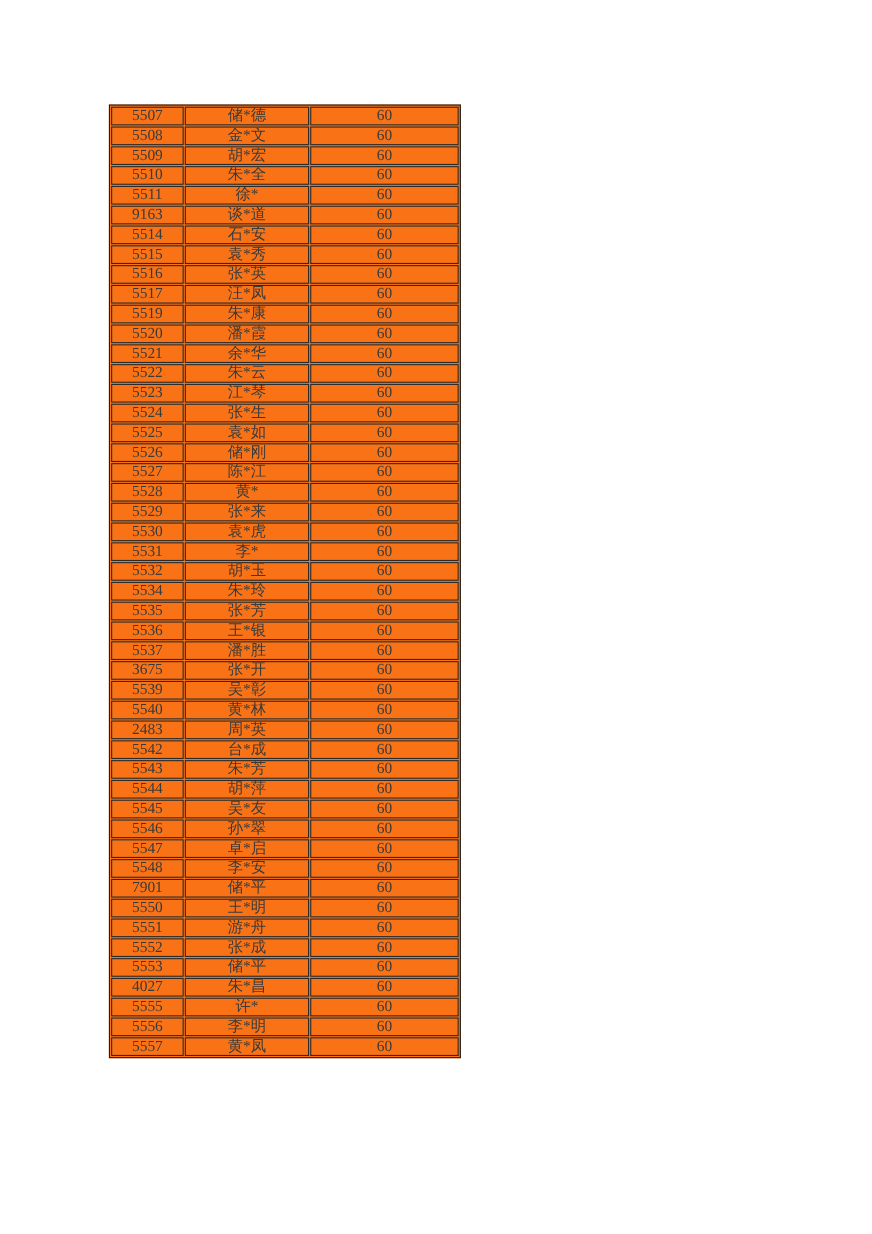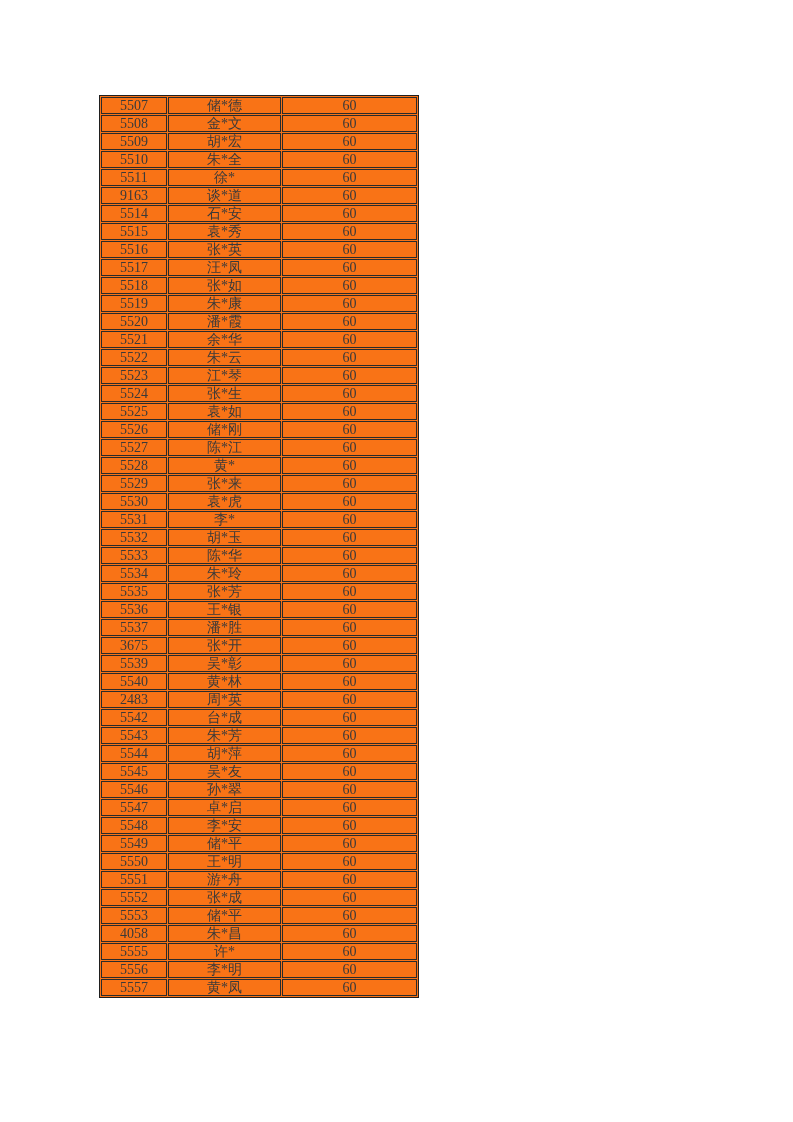--- a/index.html
+++ b/index.html
@@ -97,25 +97,20 @@
     <td>5516</td>
     <td>张*英</td>
     <td>60</td>
   </tr>
       <tr>
     <td>5517</td>
     <td>汪*凤</td>
     <td>60</td>
   </tr>
       <tr>
-    <td>5518</td>
-    <td>张*如</td>
-    <td>60</td>
-  </tr>
-      <tr>
     <td>5519</td>
     <td>朱*康</td>
     <td>60</td>
   </tr>
       <tr>
     <td>5520</td>
     <td>潘*霞</td>
     <td>60</td>
   </tr>
       <tr>
@@ -172,25 +167,20 @@
     <td>5531</td>
     <td>李*</td>
     <td>60</td>
   </tr>
       <tr>
     <td>5532</td>
     <td>胡*玉</td>
     <td>60</td>
   </tr>
       <tr>
-    <td>5533</td>
-    <td>陈*华</td>
-    <td>60</td>
-  </tr>
-      <tr>
     <td>5534</td>
     <td>朱*玲</td>
     <td>60</td>
   </tr>
       <tr>
     <td>5535</td>
     <td>张*芳</td>
     <td>60</td>
   </tr>
       <tr>
@@ -252,21 +242,21 @@
     <td>5547</td>
     <td>卓*启</td>
     <td>60</td>
   </tr>
       <tr>
     <td>5548</td>
     <td>李*安</td>
     <td>60</td>
   </tr>
       <tr>
-    <td>5549</td>
+    <td>7901</td>
     <td>储*平</td>
     <td>60</td>
   </tr>
       <tr>
     <td>5550</td>
     <td>王*明</td>
     <td>60</td>
   </tr>
       <tr>
     <td>5551</td>
@@ -277,21 +267,21 @@
     <td>5552</td>
     <td>张*成</td>
     <td>60</td>
   </tr>
       <tr>
     <td>5553</td>
     <td>储*平</td>
     <td>60</td>
   </tr>
       <tr>
-    <td>4058</td>
+    <td>4027</td>
     <td>朱*昌</td>
     <td>60</td>
   </tr>
       <tr>
     <td>5555</td>
     <td>许*</td>
     <td>60</td>
   </tr>
       <tr>
     <td>5556</td>

